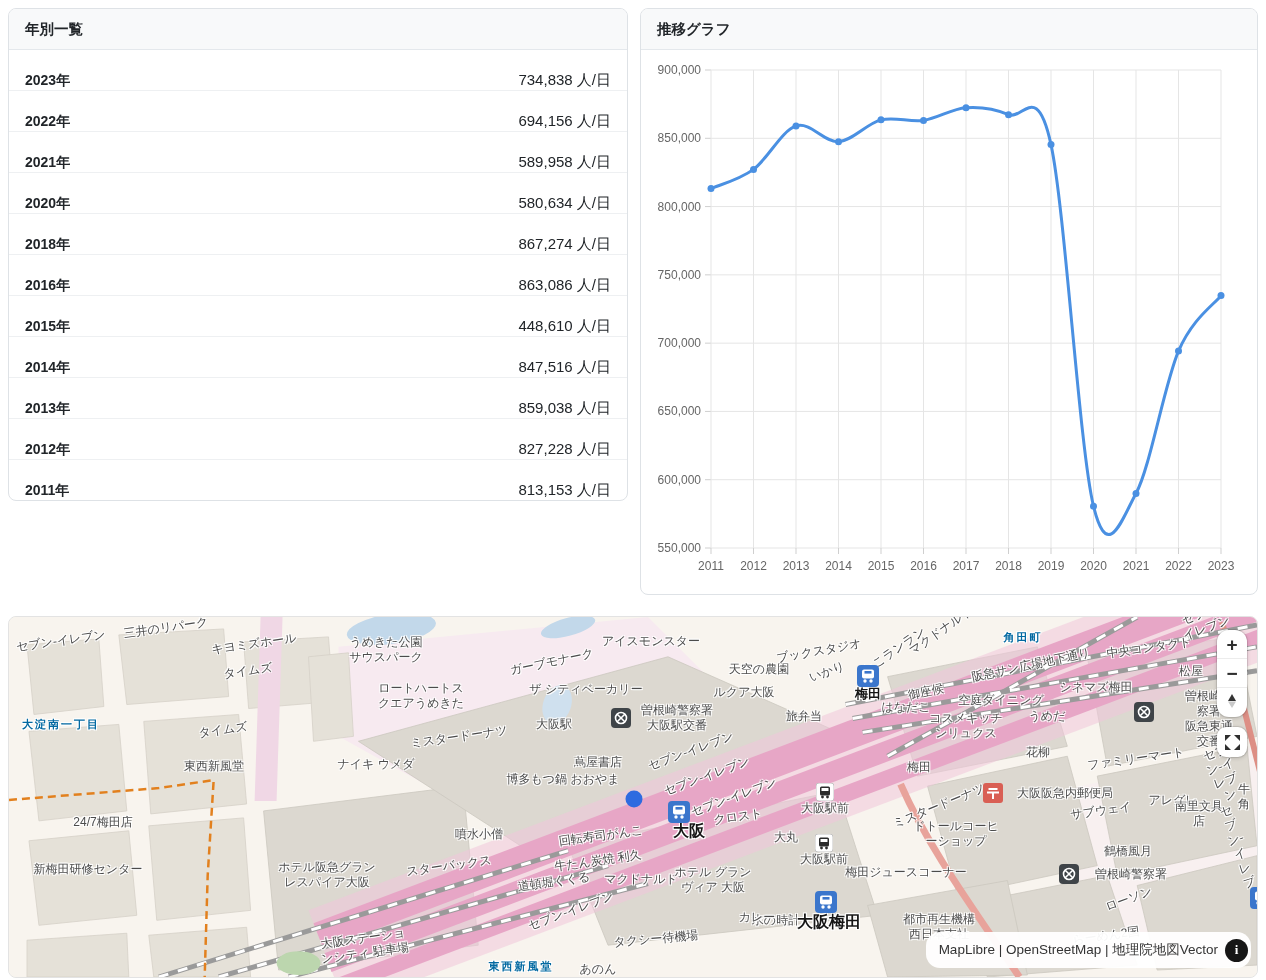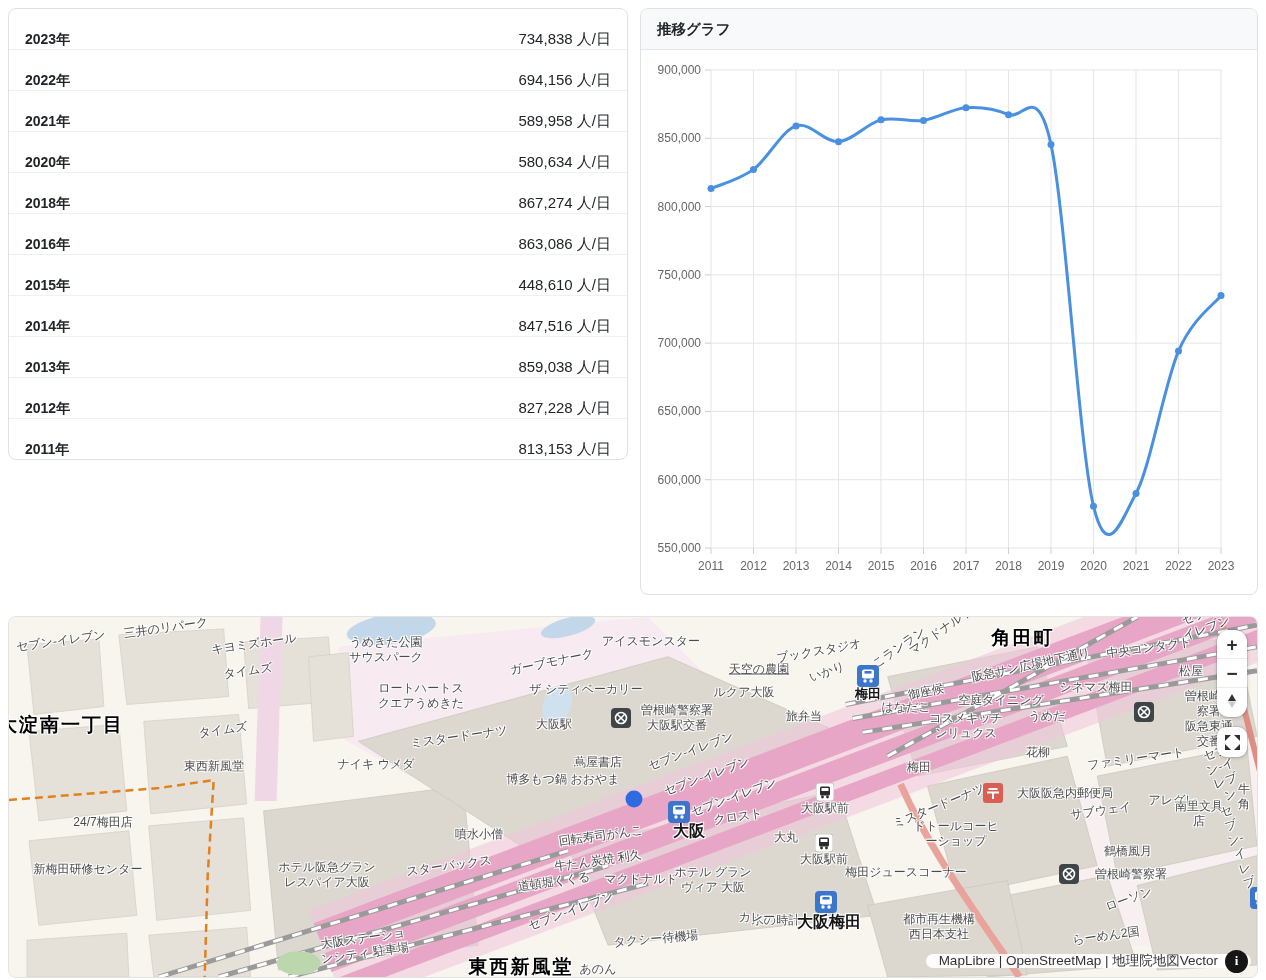--- a/index.html
+++ b/index.html
@@ -14,38 +14,41 @@
   .yrow{display:flex;justify-content:space-between;align-items:flex-end;height:40px;padding:0 16px;border-bottom:1px solid #eef0f2;font-size:15px;}
   .yrow:last-child{border-bottom:none;}
   .yrow .year{font-weight:bold;font-size:14px;color:#212529;}
   .yrow .val{color:#212529;}
   .chart-body{width:618px;height:544px;}
   
   .map-card{position:relative;margin-top:21px;width:1250px;height:362px;border:1px solid #e3e3e3;border-radius:8px;overflow:hidden;background:#f8f4ee;box-sizing:border-box;}
   .map-base{position:absolute;inset:0;width:100%;height:100%;}
   .ml{position:absolute;transform:translate(-50%,-50%);font-size:12px;color:#4b4b4b;white-space:pre-line;text-align:center;line-height:1.25;pointer-events:none;
       text-shadow:0 0 2px #fff,0 0 2px #fff,1px 1px 0 #fff,-1px -1px 0 #fff,1px -1px 0 #fff,-1px 1px 0 #fff;}
-  .ml.town{font-size:19px;color:#000000;font-weight:bold;letter-spacing:2px;}
+  .ml.town{font-size:11px;color:#0369a1;font-weight:bold;letter-spacing:2px;}
   .ml.stn{font-size:16px;font-weight:bold;color:#151515;}
   .ml.stn-s{font-size:13px;font-weight:bold;color:#151515;}
   .mi{position:absolute;transform:translate(-50%,-50%);line-height:0;pointer-events:none;}
   .map-ctl{position:absolute;right:10px;top:13px;width:30px;background:#fff;border-radius:12px;box-shadow:0 0 0 1px rgba(0,0,0,.09),0 1px 4px rgba(0,0,0,.18);overflow:hidden;}
   .map-ctl button{display:block;width:30px;height:29px;background:none;border:none;border-bottom:1px solid #ececec;font-size:19px;font-weight:bold;color:#2f2f2f;cursor:pointer;padding:0;line-height:1;}
   .map-ctl button:last-child{border-bottom:none;}
   .fs-btn{position:absolute;right:10px;top:110px;width:30px;height:30px;background:#fff;border:none;border-radius:9px;box-shadow:0 0 0 1px rgba(0,0,0,.09),0 1px 4px rgba(0,0,0,.18);cursor:pointer;padding:0;line-height:0;}
-  .attrib{position:absolute;right:6px;bottom:9px;height:14px;background:rgba(255,255,255,.95);border-radius:14px;display:flex;align-items:center;gap:7px;padding:0 3px 0 13px;font-size:13.5px;color:#333;}
+  .attrib{position:absolute;right:6px;bottom:9px;height:36px;background:rgba(255,255,255,.95);border-radius:14px;display:flex;align-items:center;gap:7px;padding:0 3px 0 13px;font-size:13.5px;color:#333;}
   .attrib .info{width:23px;height:23px;border-radius:50%;background:#161616;color:#fff;display:flex;align-items:center;justify-content:center;font-size:13px;font-weight:bold;font-family:"Liberation Serif","DejaVu Serif",serif;cursor:pointer;}
 </style>
 </head>
 <body>
 
 <div class="page">
   <div class="top-row">
 
     <section class="card card-yearly">
+      <header class="card-header">
+        <span>年別一覧</span>
+      </header>
       <div class="ylist">
           <div class="yrow">
             <span class="year">2023年</span>
             <span class="val">734,838 人/日</span>
           </div>
           <div class="yrow">
             <span class="year">2022年</span>
             <span class="val">694,156 人/日</span>
           </div>
           <div class="yrow">
@@ -258,21 +261,21 @@
         <span class="ml" style="left: 367px; top: 147px;">ナイキ ウメダ</span>
         <span class="ml" style="left: 450px; top: 120px; transform: translate(-50%, -50%) rotate(-8deg);">ミスタードーナツ</span>
         <span class="ml" style="left: 94px; top: 205px;">24/7梅田店</span>
         <span class="ml" style="left: 79px; top: 252px;">新梅田研修センター</span>
         <span class="ml" style="left: 543px; top: 45px; transform: translate(-50%, -50%) rotate(-12deg);">ガーブモナーク</span>
         <span class="ml" style="left: 642px; top: 24px;">アイスモンスター</span>
         <span class="ml" style="left: 577px; top: 72px;">ザ シティベーカリー</span>
         <span class="ml" style="left: 545px; top: 107px;">大阪駅</span>
         <span class="ml" style="left: 589px; top: 145px;">蔦屋書店</span>
         <span class="ml" style="left: 554px; top: 162px;">博多もつ鍋 おおやま</span>
-        <span class="ml" style="left: 750px; top: 52px; text-decoration: underline;">天空の農園</span>
+        <span class="ml" style="left: 750px; top: 52px;">天空の農園</span>
         <span class="ml" style="left: 735px; top: 75px;">ルクア大阪</span>
         <span class="ml" style="left: 668px; top: 101px;">曽根崎警察署
 大阪駅交番</span>
         <span class="ml" style="left: 682px; top: 134px; transform: translate(-50%, -50%) rotate(-20deg);">セブン-イレブン</span>
         <span class="ml" style="left: 698px; top: 159px; transform: translate(-50%, -50%) rotate(-20deg);">セブン-イレブン</span>
         <span class="ml" style="left: 725px; top: 180px; transform: translate(-50%, -50%) rotate(-20deg);">セブン-イレブン</span>
         <span class="ml" style="left: 810px; top: 34px; transform: translate(-50%, -50%) rotate(-10deg);">ブックスタジオ</span>
         <span class="ml" style="left: 885px; top: 34px; transform: translate(-50%, -50%) rotate(-35deg);">たこランラン</span>
         <span class="ml" style="left: 818px; top: 55px; transform: translate(-50%, -50%) rotate(-20deg);">いかり</span>
         <span class="ml" style="left: 795px; top: 99px;">旅弁当</span>

